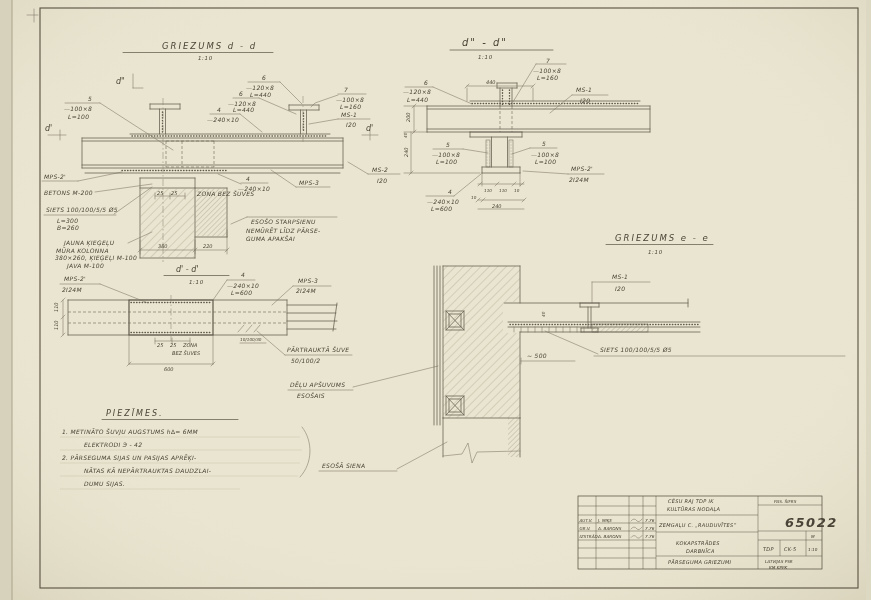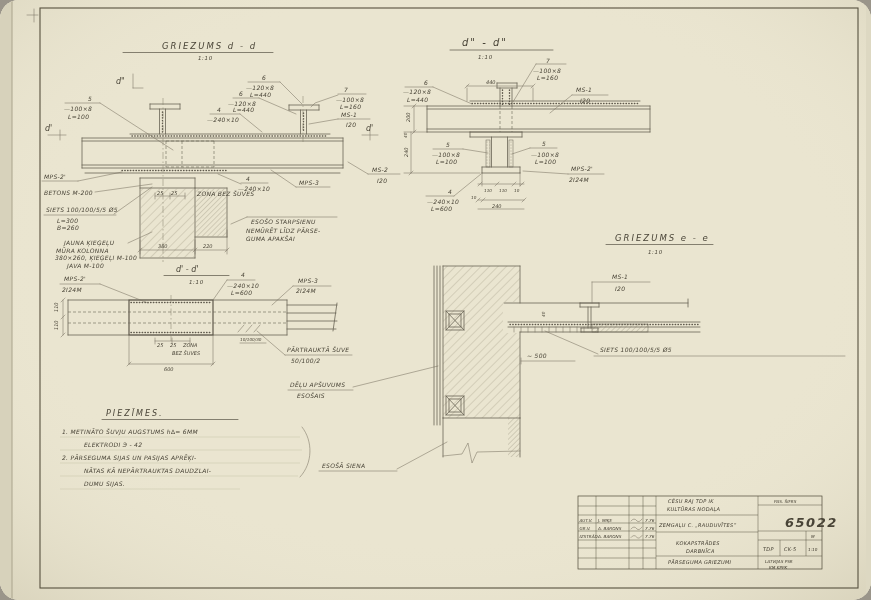--- a/index.html
+++ b/index.html
@@ -1,17 +1,17 @@
 <!DOCTYPE html>
 <html><head>
 <meta charset="utf-8">
 <style>
   html,body{margin:0;padding:0;background:#9a958a;}
   .sheet{position:relative;width:871px;height:600px;background:#eae5d0;overflow:hidden;
-         font-family:"DejaVu Sans",sans-serif;border-radius:19px;}
+         font-family:"DejaVu Sans",sans-serif;}
   svg{position:absolute;left:0;top:0;}
   svg text{fill:#494437;font-family:"DejaVu Sans",sans-serif;font-style:italic;}
   .ttl{font-size:8.5px;letter-spacing:2px;}
   .ttl2{font-size:10px;letter-spacing:2px;}
   .sc{font-size:5.5px;letter-spacing:.6px;}
   .lbl{font-size:6px;letter-spacing:.3px;}
   .sm{font-size:4.2px;}
   .s5{font-size:5px;}
   .mk{font-size:8px;}
   .tb{font-size:5px;letter-spacing:.3px;fill:#3f3a2e;}

